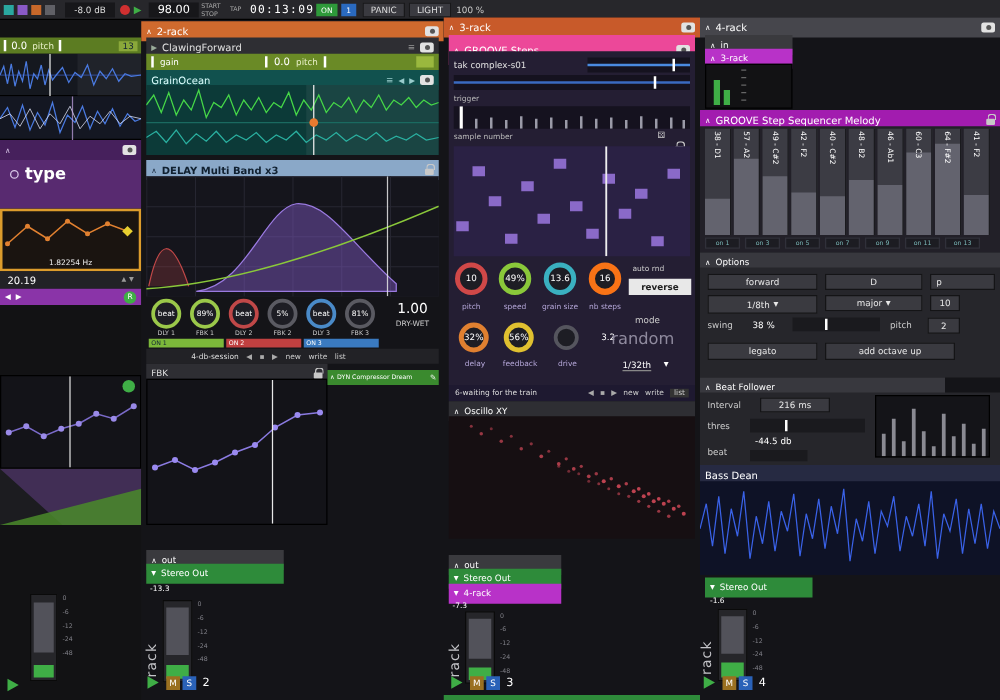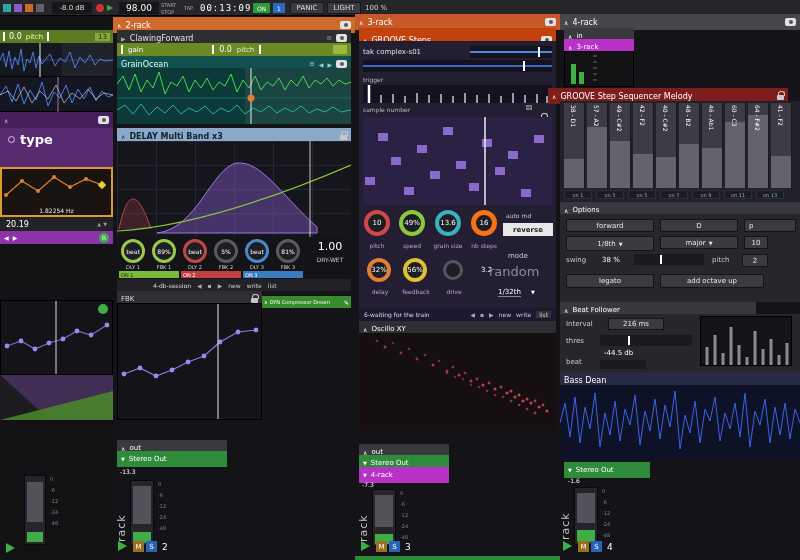--- a/index.html
+++ b/index.html
@@ -300,21 +300,21 @@
   <div class="ms" style="left:146px;top:541px;background:#2a62b8">S</div>
   <div class="abs t9" style="left:162px;top:542px;color:#fff">2</div>
 
   
   <div class="abs" style="left:355px;top:14px;width:205px;height:546px;background:#141418"></div>
   <div class="abs hdr" style="left:355px;top:14px;width:205px;height:13px;background:#c85a2a">
     <span class="t6">∧</span>
     <span class="t8">3-rack</span>
     <span class="cam" style="margin-left:auto"></span>
   </div>
-  <div class="abs hdr" style="left:359px;top:28px;width:197px;height:24px;background:#c2410c">
+  <div class="abs hdr" style="left:359px;top:28px;width:197px;height:24px;background:#ec4899">
     <span class="t6">∧</span>
     <span class="t8">GROOVE Steps</span>
     <span class="cam" style="margin-left:auto"></span>
   </div>
   <div class="abs" style="left:359px;top:41px;width:197px;height:267px;background:#241e33"></div>
 
   <span class="abs t7" style="left:363px;top:48px;color:#e0e0e0">tak complex-s01</span>
   <div class="abs" style="left:470px;top:46px;width:82px;height:12px;background:#15121f">
     <div style="position:absolute;left:0;top:5px;width:100%;height:2px;background:#4a8ae0"></div>
     <div style="position:absolute;left:68px;top:1px;width:2px;height:10px;background:#fff"></div>
@@ -515,21 +515,21 @@
       <rect x="6" y="12" width="5" height="20" fill="#3fae46"></rect>
         <rect x="14" y="20" width="5" height="12" fill="#3fae46"></rect>
       <line x1="28" y1="4" x2="32" y2="4" stroke="#666"></line>
         <line x1="28" y1="10" x2="32" y2="10" stroke="#666"></line>
         <line x1="28" y1="16" x2="32" y2="16" stroke="#666"></line>
         <line x1="28" y1="22" x2="32" y2="22" stroke="#666"></line>
         <line x1="28" y1="28" x2="32" y2="28" stroke="#666"></line>
     </svg>
   </div>
 
-  <div class="abs hdr" style="left:548px;top:88px;width:240px;height:13px;background:#7f1d1d">
+  <div class="abs hdr" style="left:560px;top:88px;width:240px;height:13px;background:#a21caf">
     <span class="t6">∧</span>
     <span class="t8">GROOVE Step Sequencer Melody</span>
     <span class="lock" style="margin-left:auto"></span>
   </div>
   <div class="abs" style="left:560px;top:101px;width:240px;height:101px;background:#222028"></div>
 
   <div class="vslider" style="left:564px;top:103px;width:21px;height:85px">
       <div class="vfill" style="height: 34%;"></div>
       <div class="vlabel">38 - D1</div>
     </div>

